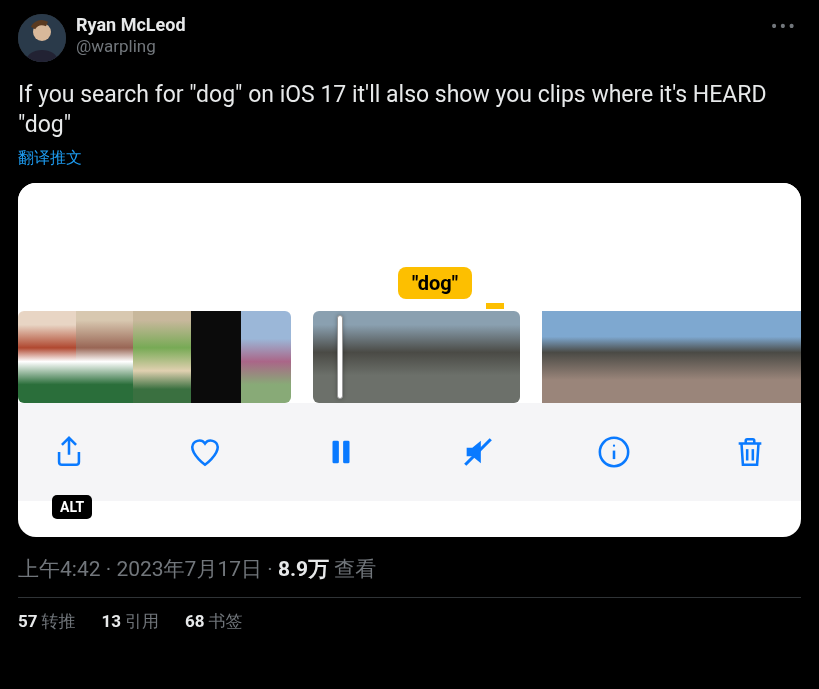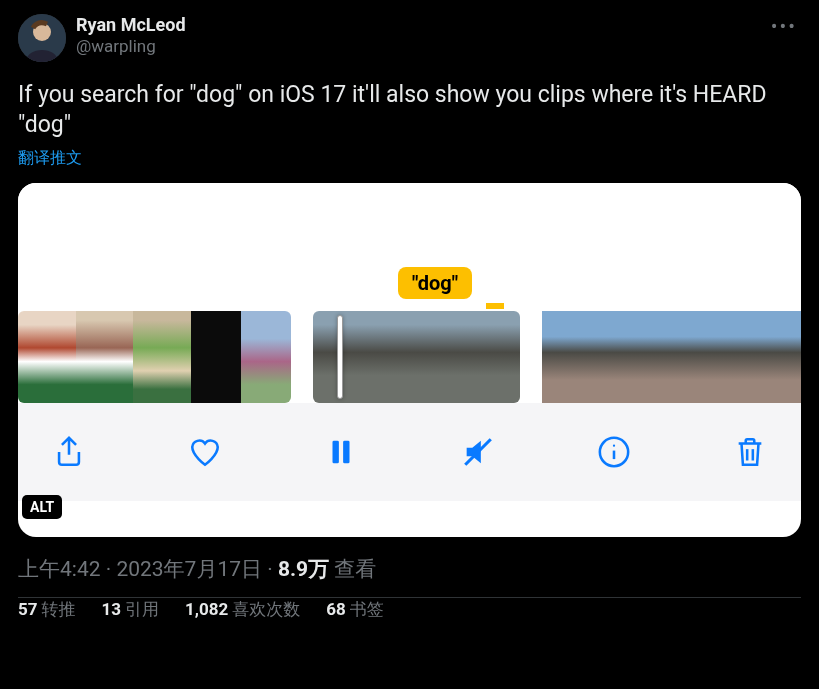--- a/index.html
+++ b/index.html
@@ -141,21 +141,21 @@
   }
   .tool-icon {
     width: 34px;
     height: 34px;
     color: #0a7aff;
     stroke: #0a7aff;
     fill: none;
   }
   .alt-badge {
     position: absolute;
-    left: 4px;
+    left: 34px;
     bottom: 18px;
     background: #000;
     color: #fff;
     font-size: 14px;
     font-weight: 700;
     padding: 4px 8px;
     border-radius: 5px;
   }
   .meta {
     margin-top: 18px;
@@ -163,21 +163,21 @@
     font-size: 21px;
   }
   .meta .views-count { color: #e7e9ea; font-weight: 700; }
   .divider {
     border-top: 1px solid #2f3336;
     margin-top: 14px;
   }
   .stats {
     display: flex;
     gap: 26px;
-    margin-top: 0;
+    margin-top: 12px;
     font-size: 17px;
     color: #71767b;
   }
   .stats .num { color: #e7e9ea; font-weight: 700; margin-right: 4px; }
 </style>
 </head>
 <body>
 
 <div class="tweet">
 
@@ -263,17 +263,16 @@
 
   <div class="meta">
     <span>上午4:42</span><span> · </span><span>2023年7月17日</span><span> · </span><span class="views-count">8.9万</span> <span>查看</span>
   </div>
 
   <div class="divider"></div>
 
   <div class="stats">
     <div><span class="num">57</span><span>转推</span></div>
     <div><span class="num">13</span><span>引用</span></div>
-    <div><span class="num">1,082</span><span>喜欢次数</span></div>
     <div><span class="num">68</span><span>书签</span></div>
   </div>
 
 </div>
 
 </body></html>

